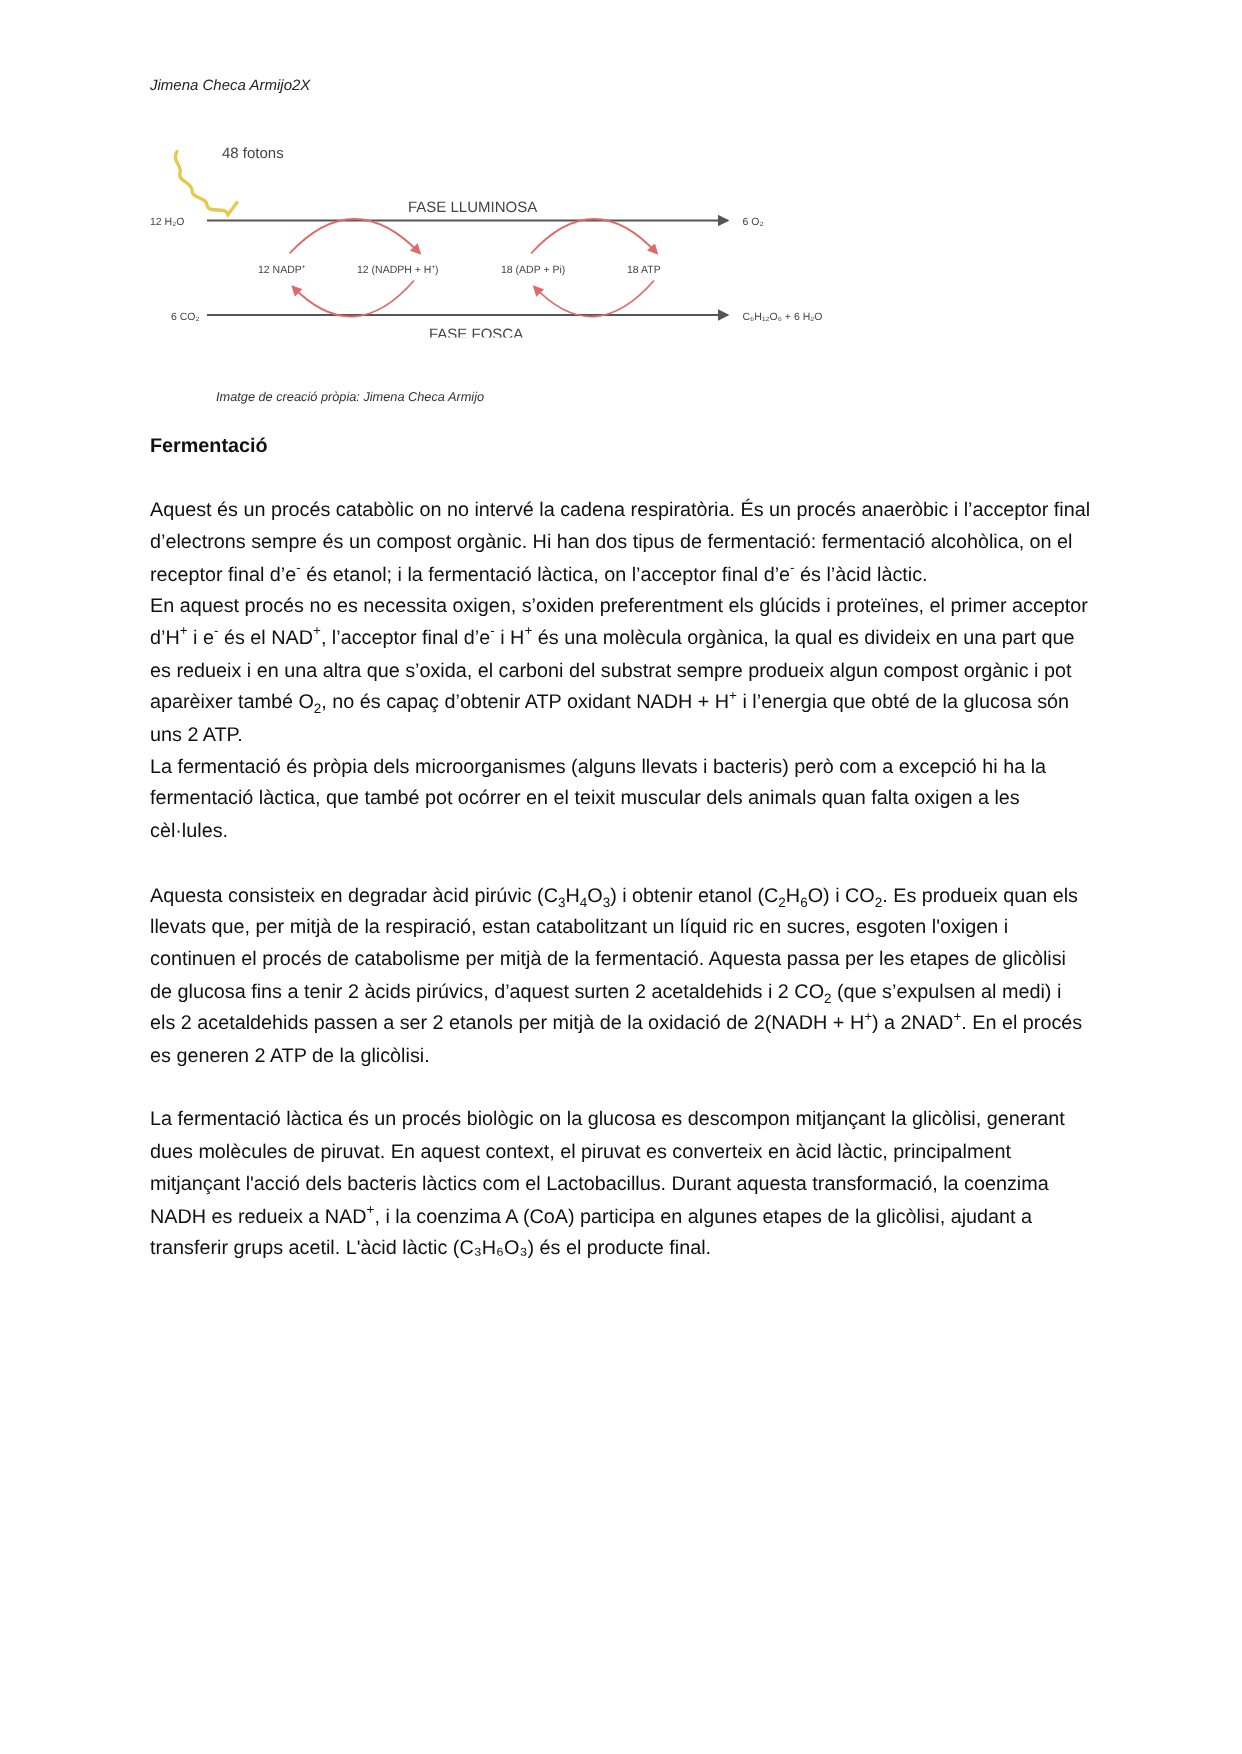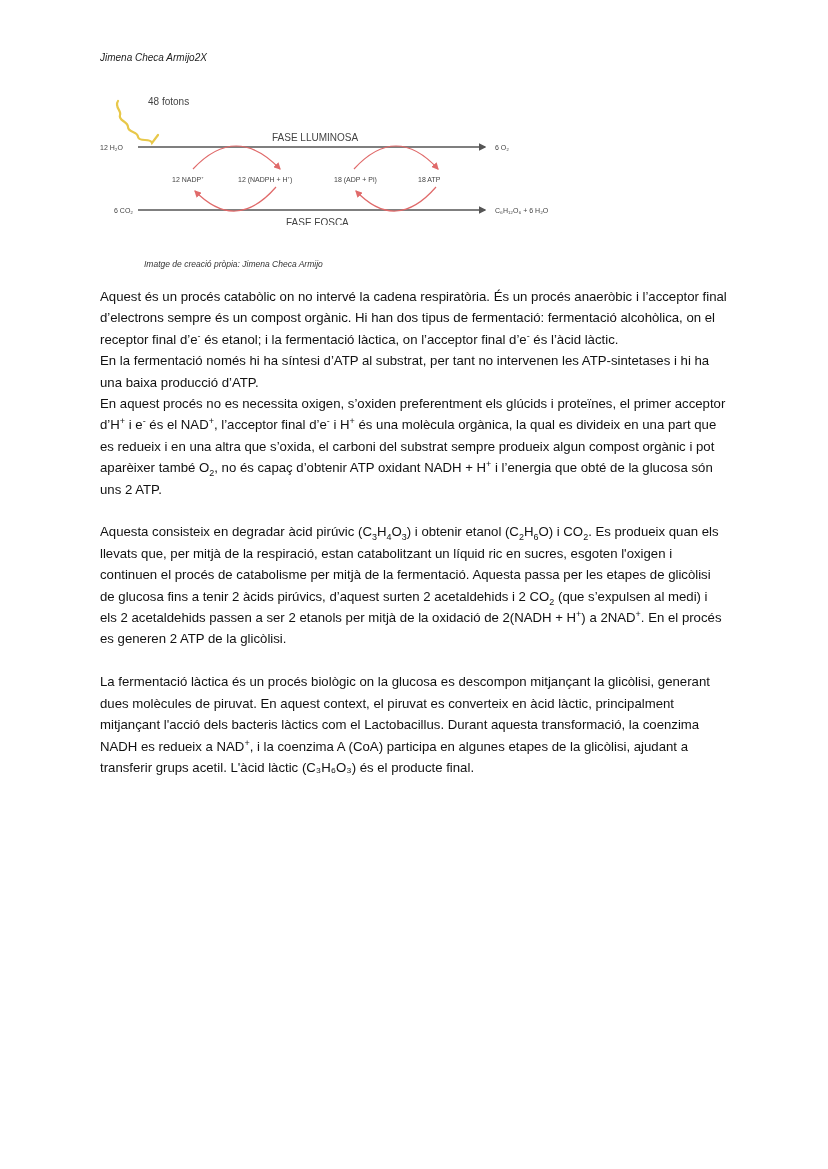--- a/index.html
+++ b/index.html
@@ -62,23 +62,24 @@
     <path d="M336,102 Q296,148 256,106" fill="none" stroke="#e06a6a" stroke-width="1.2" marker-end="url(#arrRed)"></path>
     <text class="dlabel" x="234" y="97" font-size="7">18 (ADP + Pi)</text>
     <text class="dlabel" x="318" y="97" font-size="7">18 ATP</text>
   </svg>
 </div>
 
 <div class="caption">Imatge de creació pròpia: Jimena Checa Armijo</div>
 
 <div class="content">
   <section>
+    <p class="h-bold">Fermentació</p>
     <p>Aquest és un procés catabòlic on no intervé la cadena respiratòria. És un procés anaeròbic i l’acceptor final d’electrons sempre és un compost orgànic. Hi han dos tipus de fermentació: fermentació alcohòlica, on el receptor final d’e<sup>-</sup> és etanol; i la fermentació làctica, on l’acceptor final d’e<sup>-</sup> és l’àcid làctic.</p>
-    <p>En la fermentació només hi ha síntesi d’ATP al substrat, per tant no intervenen les ATP-sintetases i hi ha una baixa producció d’ATP.</p>
     <p>En aquest procés no es necessita oxigen, s’oxiden preferentment els glúcids i proteïnes, el primer acceptor d’H<sup>+</sup> i e<sup>-</sup> és el NAD<sup>+</sup>, l’acceptor final d’e<sup>-</sup> i H<sup>+</sup> és una molècula orgànica, la qual es divideix en una part que es redueix i en una altra que s’oxida, el carboni del substrat sempre produeix algun compost orgànic i pot aparèixer també O<sub>2</sub>, no és capaç d’obtenir ATP oxidant NADH + H<sup>+</sup> i l’energia que obté de la glucosa són uns 2 ATP.</p>
+    <p>La fermentació és pròpia dels microorganismes (alguns llevats i bacteris) però com a excepció hi ha la fermentació làctica, que també pot ocórrer en el teixit muscular dels animals quan falta oxigen a les cèl·lules.</p>
   </section>
   <div class="gap"></div>
   <section>
     <p>Aquesta consisteix en degradar àcid pirúvic (C<sub>3</sub>H<sub>4</sub>O<sub>3</sub>) i obtenir etanol (C<sub>2</sub>H<sub>6</sub>O) i CO<sub>2</sub>. Es produeix quan els llevats que, per mitjà de la respiració, estan catabolitzant un líquid ric en sucres, esgoten l'oxigen i continuen el procés de catabolisme per mitjà de la fermentació. Aquesta passa per les etapes de glicòlisi de glucosa fins a tenir 2 àcids pirúvics, d’aquest surten 2 acetaldehids i 2 CO<sub>2</sub> (que s’expulsen al medi) i els 2 acetaldehids passen a ser 2 etanols per mitjà de la oxidació de 2(NADH + H<sup>+</sup>) a 2NAD<sup>+</sup>. En el procés es generen 2 ATP de la glicòlisi.</p>
   </section>
   <div class="gap"></div>
   <section>
     <p>La fermentació làctica és un procés biològic on la glucosa es descompon mitjançant la glicòlisi, generant dues molècules de piruvat. En aquest context, el piruvat es converteix en àcid làctic, principalment mitjançant l'acció dels bacteris làctics com el Lactobacillus. Durant aquesta transformació, la coenzima NADH es redueix a NAD<sup>+</sup>, i la coenzima A (CoA) participa en algunes etapes de la glicòlisi, ajudant a transferir grups acetil. L'àcid làctic (C₃H₆O₃) és el producte final.</p>
   </section>
 </div>

